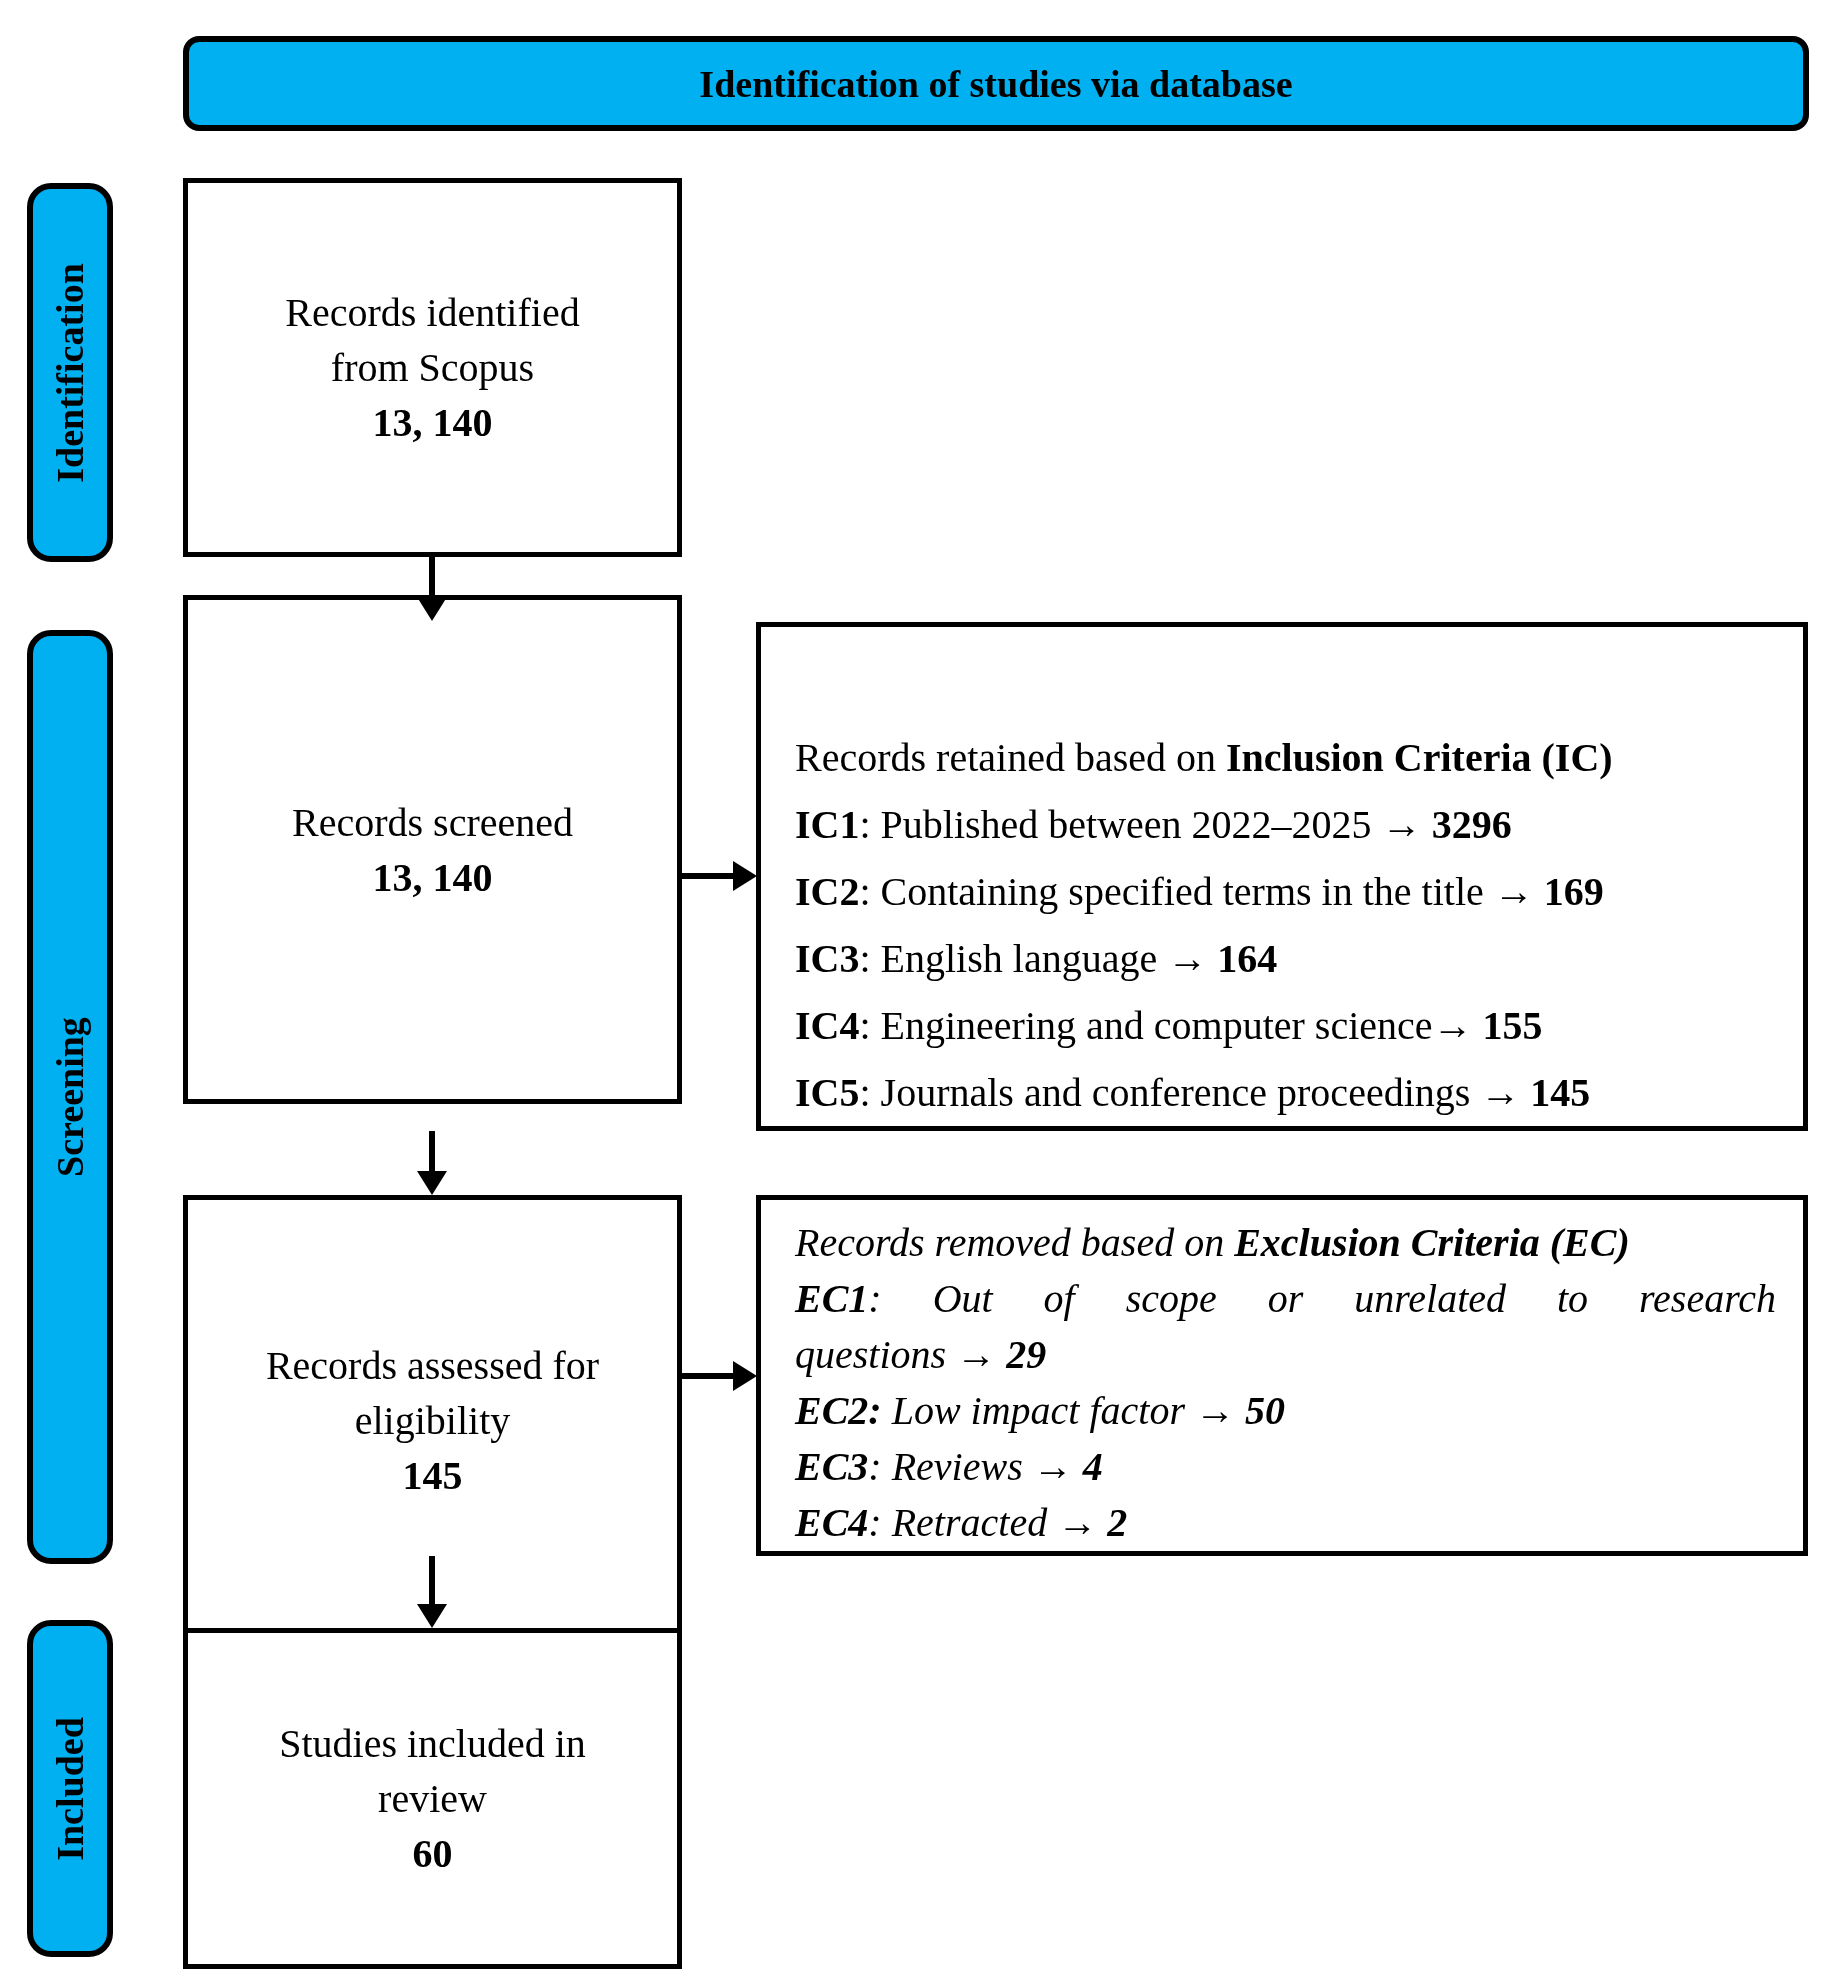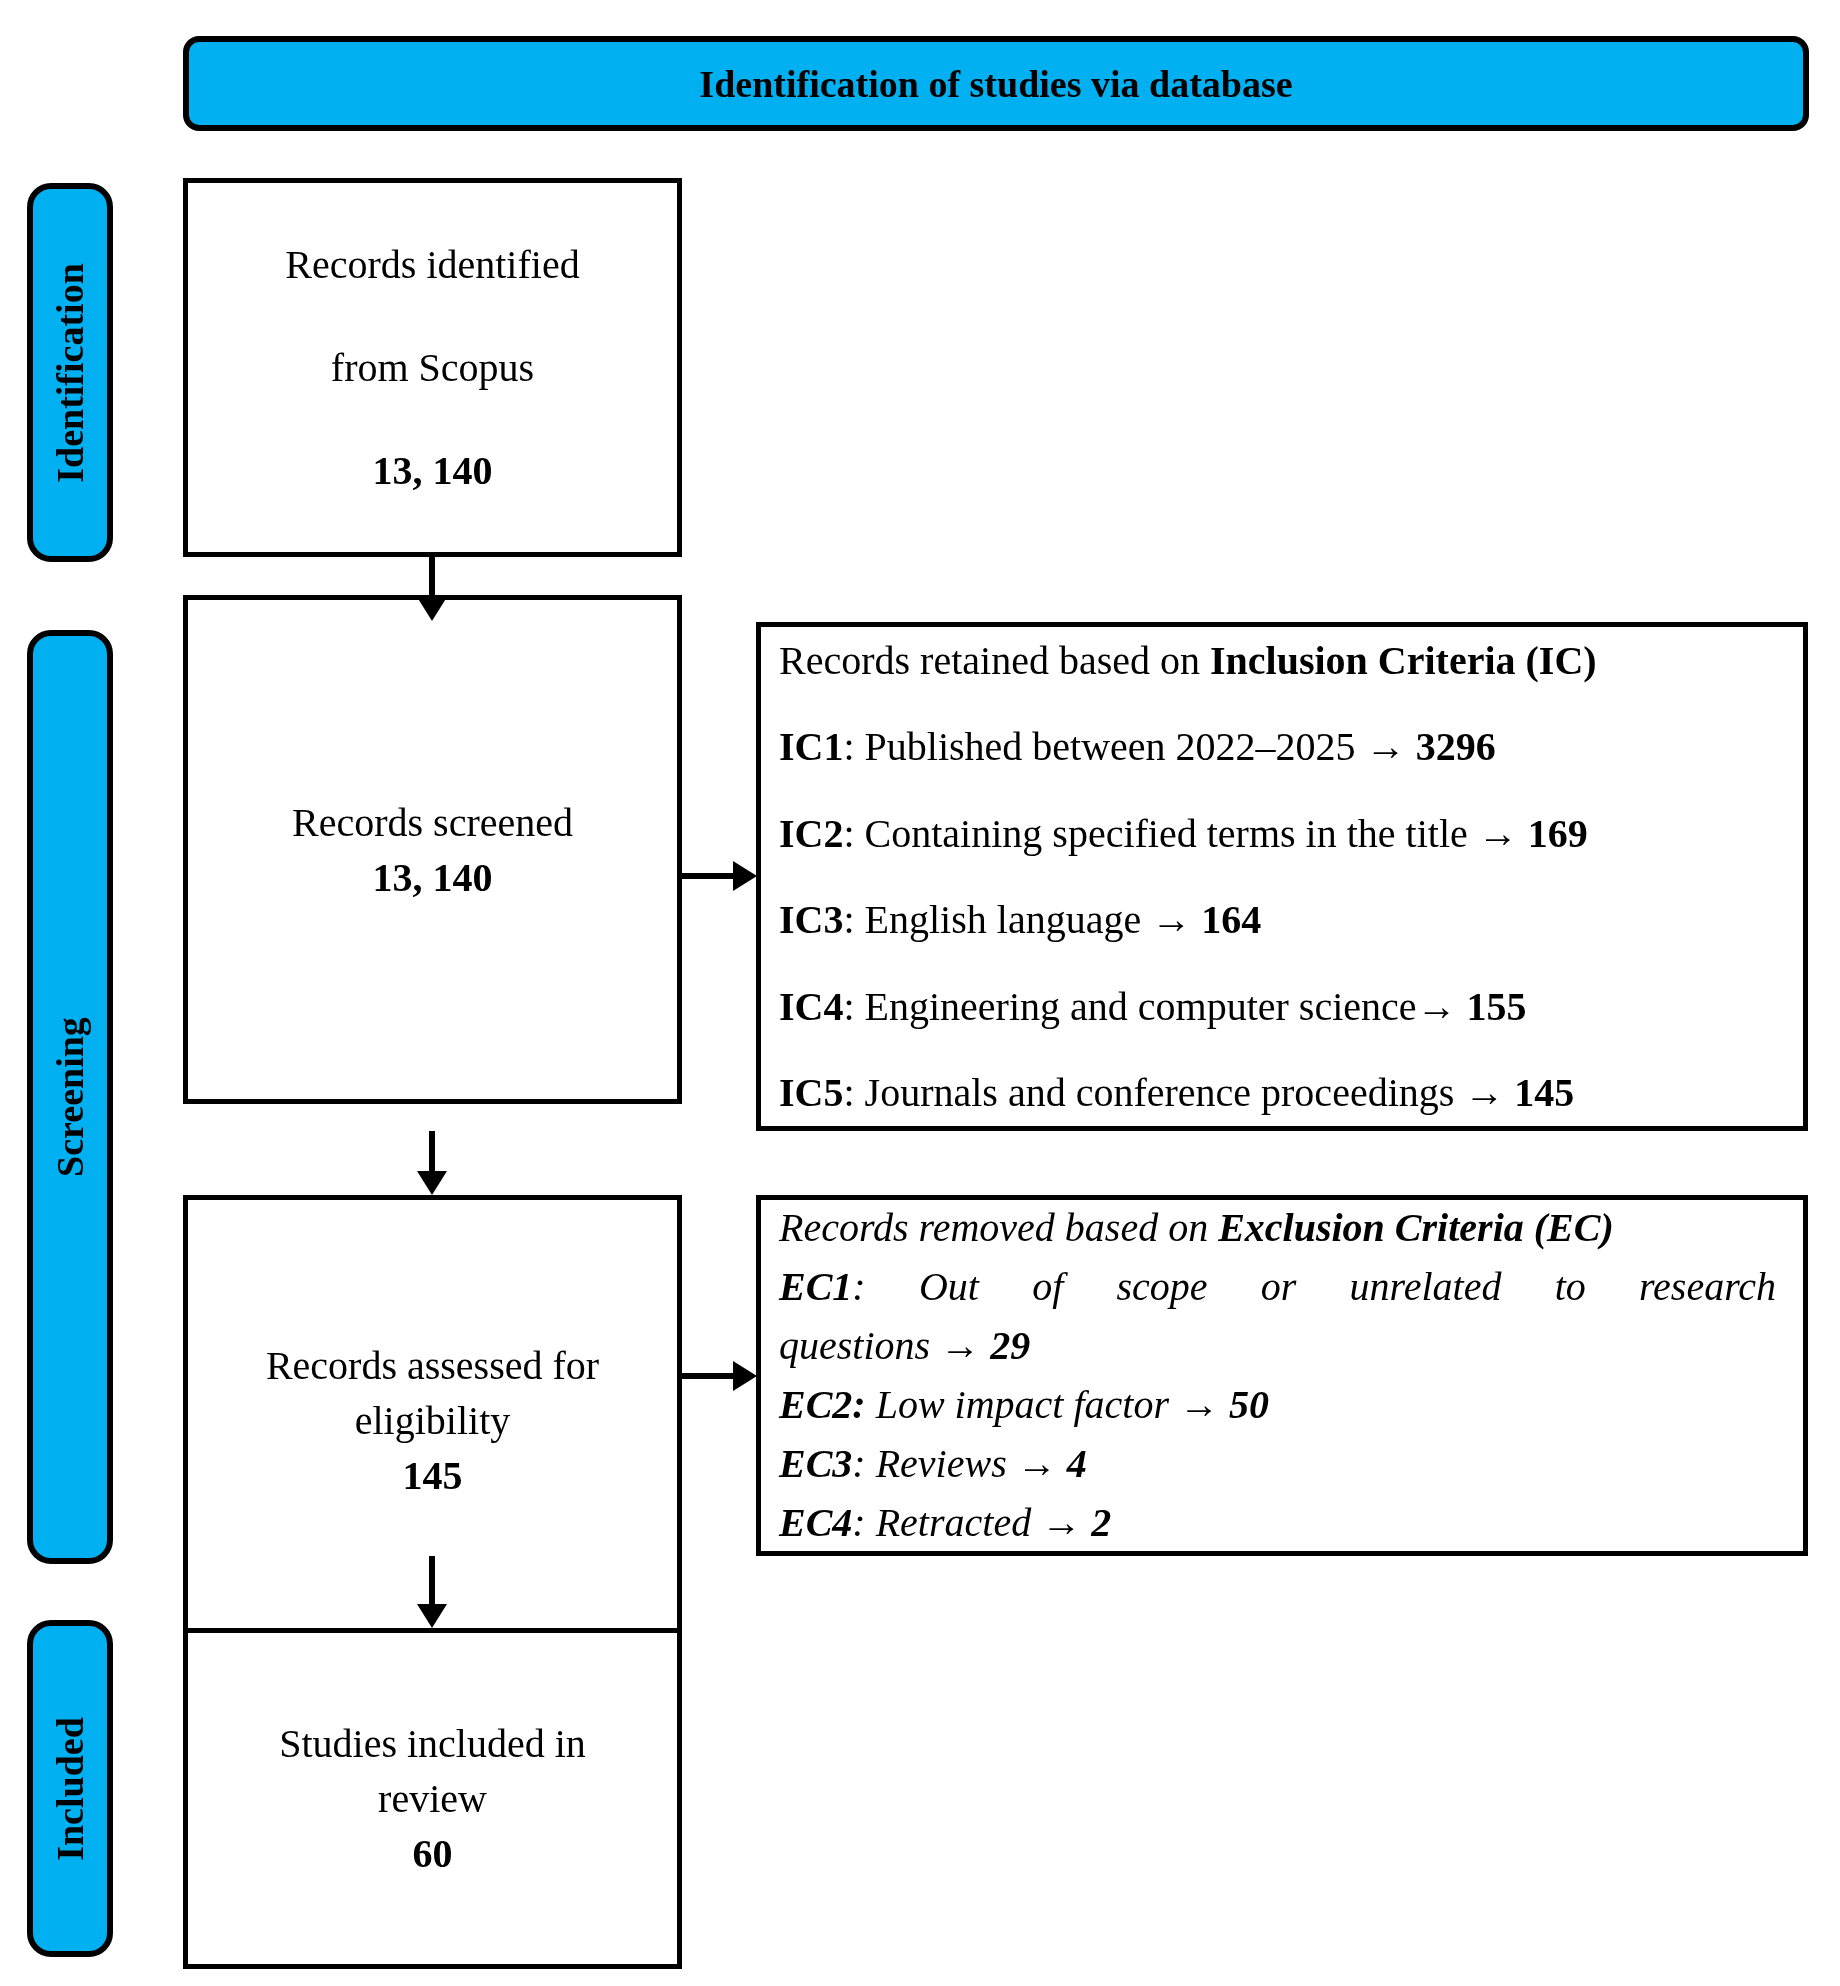--- a/index.html
+++ b/index.html
@@ -48,34 +48,34 @@
     position: absolute;
     left: 183px; width: 499px;
     background: #fff;
     border: 5.6px solid var(--line, #000);
     box-sizing: border-box;
     display: flex; flex-direction: column;
     align-items: center; justify-content: center;
     text-align: center;
     font-size: 40px; line-height: 55px;
   }
-  #box-identified  { top: 178px;  height: 379px; gap: 48px; }
+  #box-identified  { top: 178px;  height: 379px; }
   #box-screened    { top: 595px;  height: 509px; }
   #box-eligibility { top: 1195px; height: 451px; align-items: center; }
   #box-included    { top: 1628px; height: 341px; }
 
   
   .side-box {
     position: absolute;
     left: 756px; width: 1052px;
     background: #fff;
     border: 5.6px solid var(--line, #000);
     box-sizing: border-box;
-    display: flex; flex-direction: column; justify-content: space-between;
-    padding-left: 18px; padding-right: 27px;
+    display: flex; flex-direction: column; justify-content: flex-end;
+    padding-left: 34px; padding-right: 27px;
     font-size: 40px;
   }
   #box-inclusion { top: 622px;  height: 509px; line-height: 67px; }
   #box-exclusion { top: 1195px; height: 361px; line-height: 56px; font-style: italic; }
   .crit-line { white-space: normal; }
   .justify-line { text-align: justify; text-align-last: justify; }
 
   
   .varrow { position: absolute; width: 30.5px; }
   .varrow .stem {

